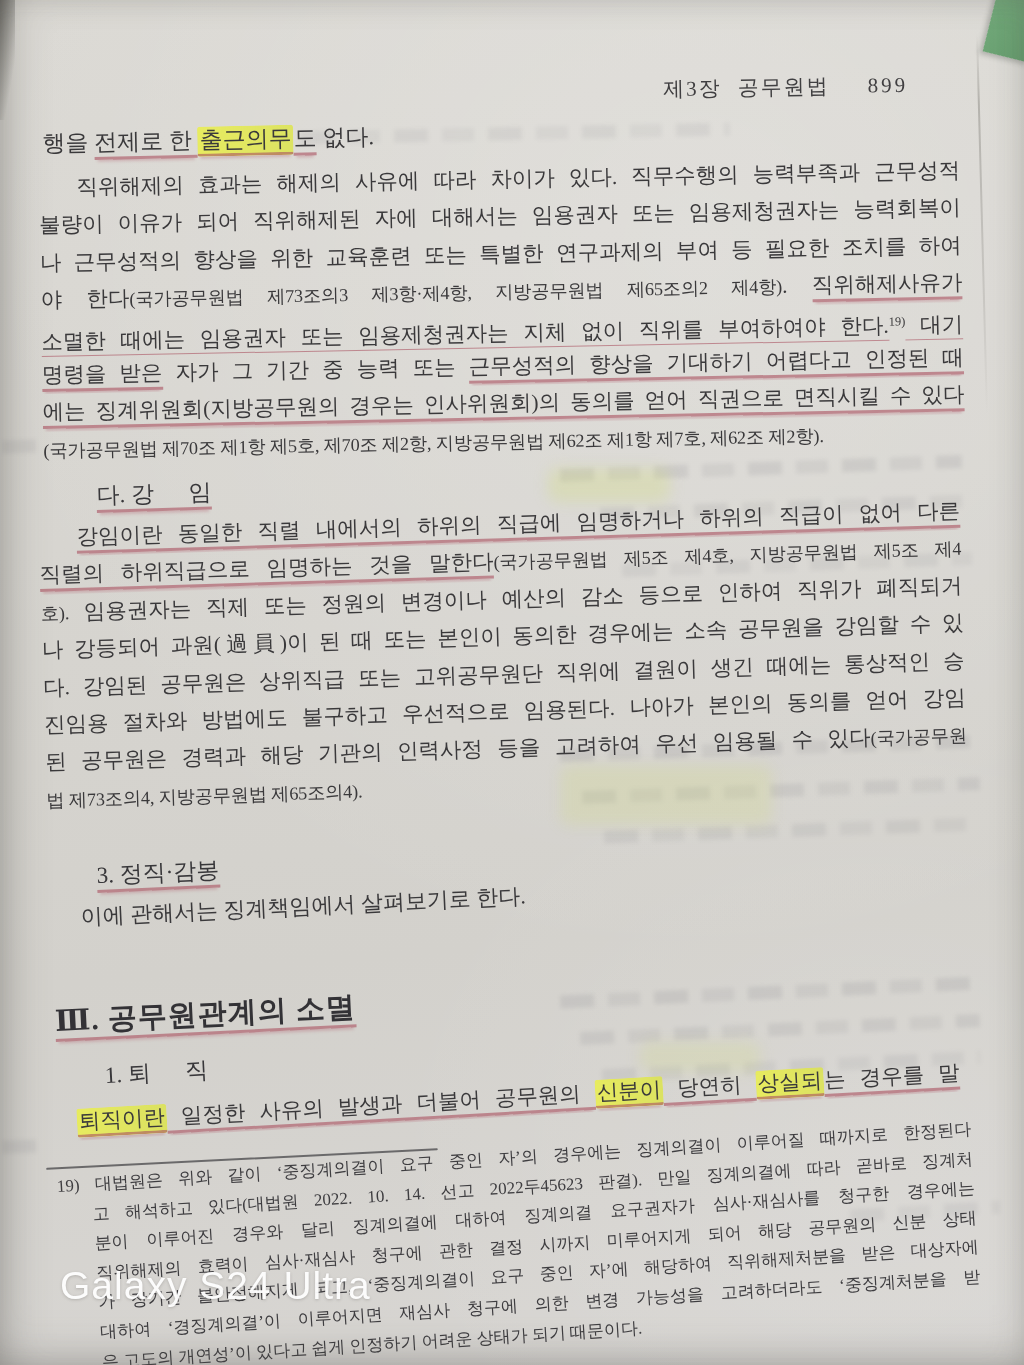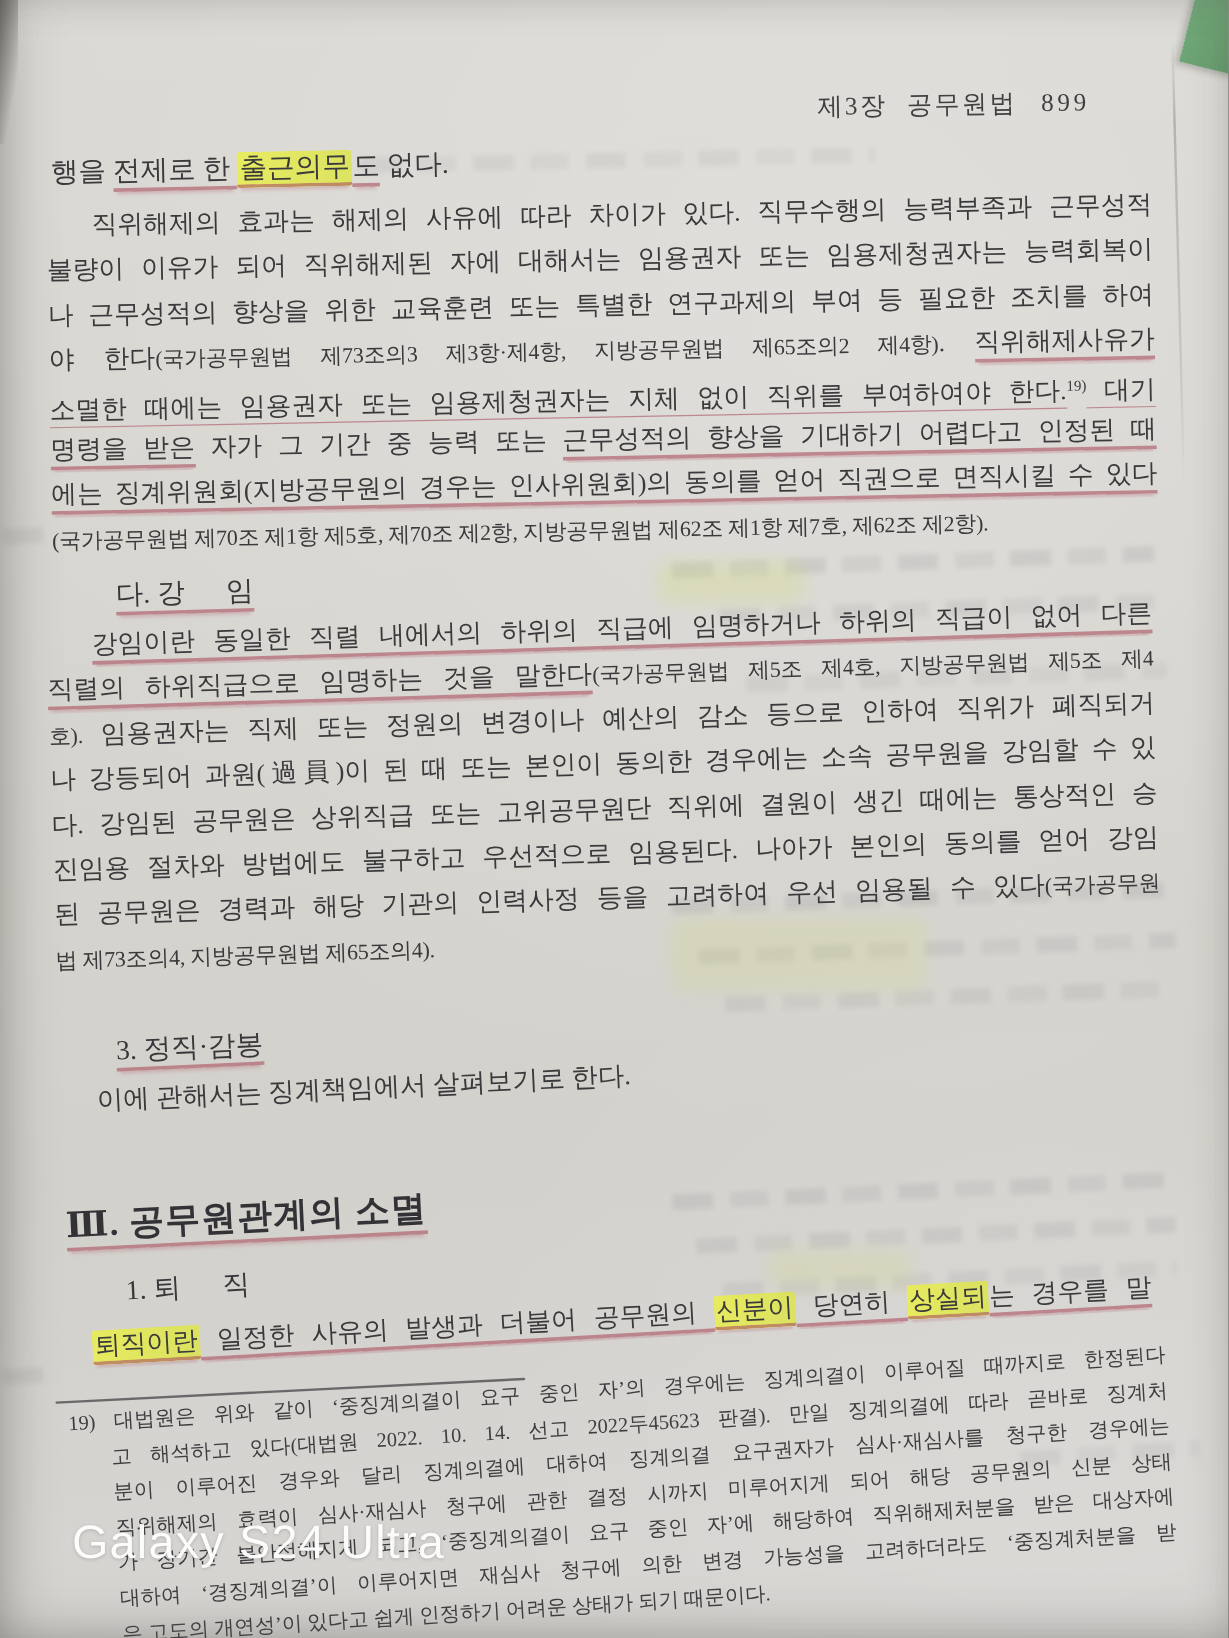--- a/index.html
+++ b/index.html
@@ -24,21 +24,21 @@
     transform:rotate(-1.5deg);
     background:linear-gradient(180deg, rgba(130,128,122,0), rgba(130,128,122,.45) 18%, rgba(130,128,122,.22) 70%, rgba(130,128,122,0));}
   .tab{position:absolute; right:-14px; top:-8px; width:48px; height:66px; z-index:7;
     background:linear-gradient(120deg,#74ab7c,#659c6d);
     transform:rotate(14deg); box-shadow:-3px 3px 5px rgba(60,70,60,.28);}
 
   
   .blk{position:absolute; transform-origin:0 0; z-index:4;}
   .b-hdr{left:40px; top:86px; width:868px; text-align:right; font-size:21px;
     letter-spacing:2px; transform:rotate(-1.0deg); color:#403f41;}
-  .b-hdr .gap1{margin-right:16px;} .b-hdr .gap2{margin-left:20px; letter-spacing:3px;}
+  .b-hdr .gap1{margin-right:16px;} .b-hdr .gap2{margin-left:38px; letter-spacing:3px;}
   .b-intro{left:42px; top:128px; font-size:23px; transform:rotate(-1.2deg); white-space:pre;}
   .b-para{width:922px; text-align:justify; font-size:21.5px;}
   .b-para .ln{display:block; height:37.4px; line-height:37.4px; overflow:hidden;
     text-align-last:justify;}
   .b-para .ln.nj{text-align-last:left;}
   .b-para .ln.ind{text-indent:38px;}
   .b-para1{left:38px; top:170px; transform:rotate(-1.1deg);}
   .b-para2{left:38px; top:520px; transform:rotate(-1.7deg);}
   .h-blk{white-space:pre; font-size:23px; color:#38373a;}
   .h-da{left:96px; top:480px; transform:rotate(-1.7deg);}

